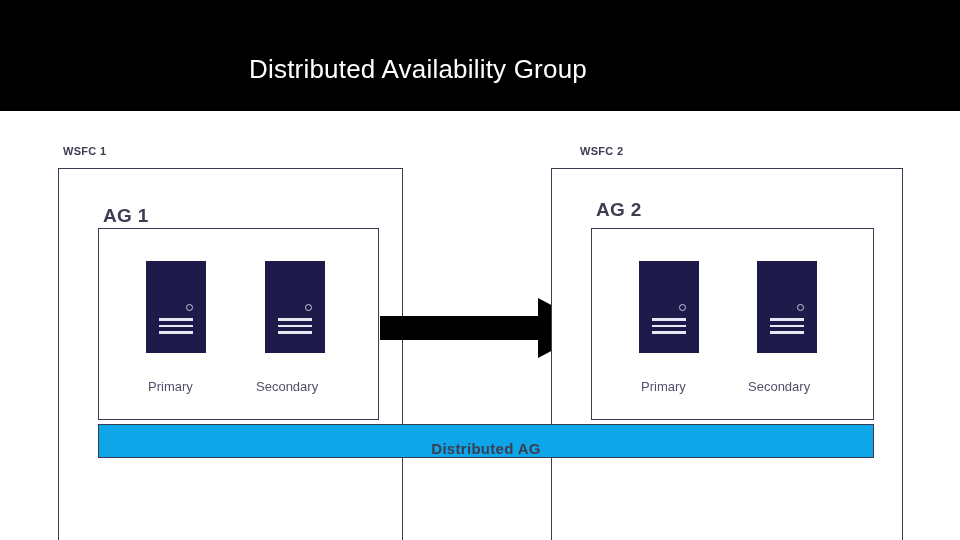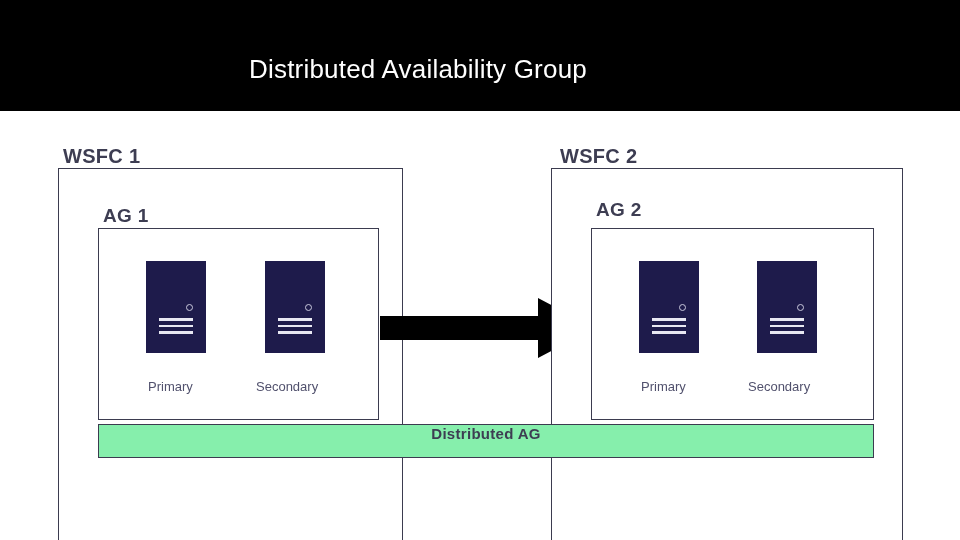--- a/index.html
+++ b/index.html
@@ -59,27 +59,27 @@
     border: 1.5px solid #3b3b4f;
     background: #ffffff;
     box-sizing: border-box;
   }
   #wsfc1-box { left: 58px;  top: 57px;  width: 345px; height: 409px; }
   #wsfc2-box { left: 551px; top: 57px;  width: 352px; height: 409px; }
 
   .wsfc-label {
     position: absolute;
     color: #3d3d52;
-    font-size: 20px;
+    font-size: 11px;
     font-weight: bold;
     letter-spacing: 0.3px;
     white-space: nowrap;
   }
   #wsfc1-label { left: 63px;  top: 34px; }
-  #wsfc2-label { left: 560px; top: 34px; }
+  #wsfc2-label { left: 580px; top: 34px; }
 
   
   .ag-box {
     position: absolute;
     border: 1.5px solid #3b3b4f;
     background: #ffffff;
     box-sizing: border-box;
   }
   #ag1-box { left: 98px;  top: 117px; width: 281px; height: 192px; }
   #ag2-box { left: 591px; top: 117px; width: 283px; height: 192px; }
@@ -154,24 +154,24 @@
   }
 
   
   .dag-bar {
     position: absolute;
     left: 98px;
     top: 313px;
     width: 776px;
     height: 34px;
     border: 1.5px solid #3b3b4f;
-    background: #86efac;
+    background: #0ea5e9;
     box-sizing: border-box;
     display: flex;
-    align-items: flex-start;
+    align-items: flex-end;
     justify-content: center;
   }
   .dag-bar span {
     color: #3d3d52;
     font-size: 15px;
     font-weight: bold;
     letter-spacing: 0.3px;
   }
 </style>
 </head>

